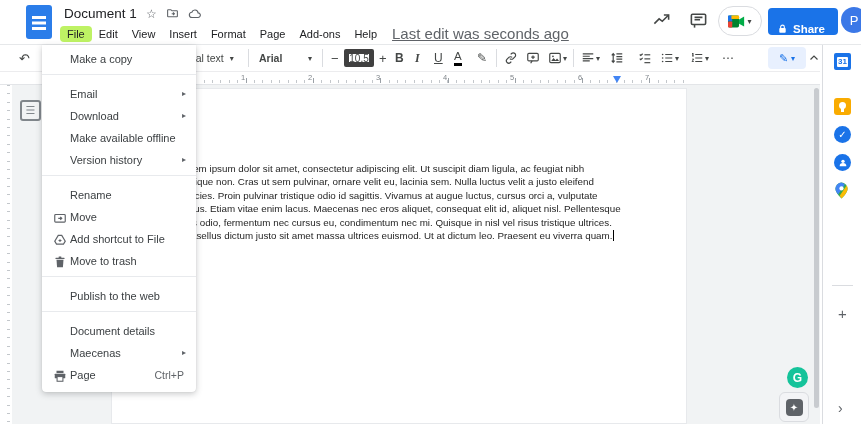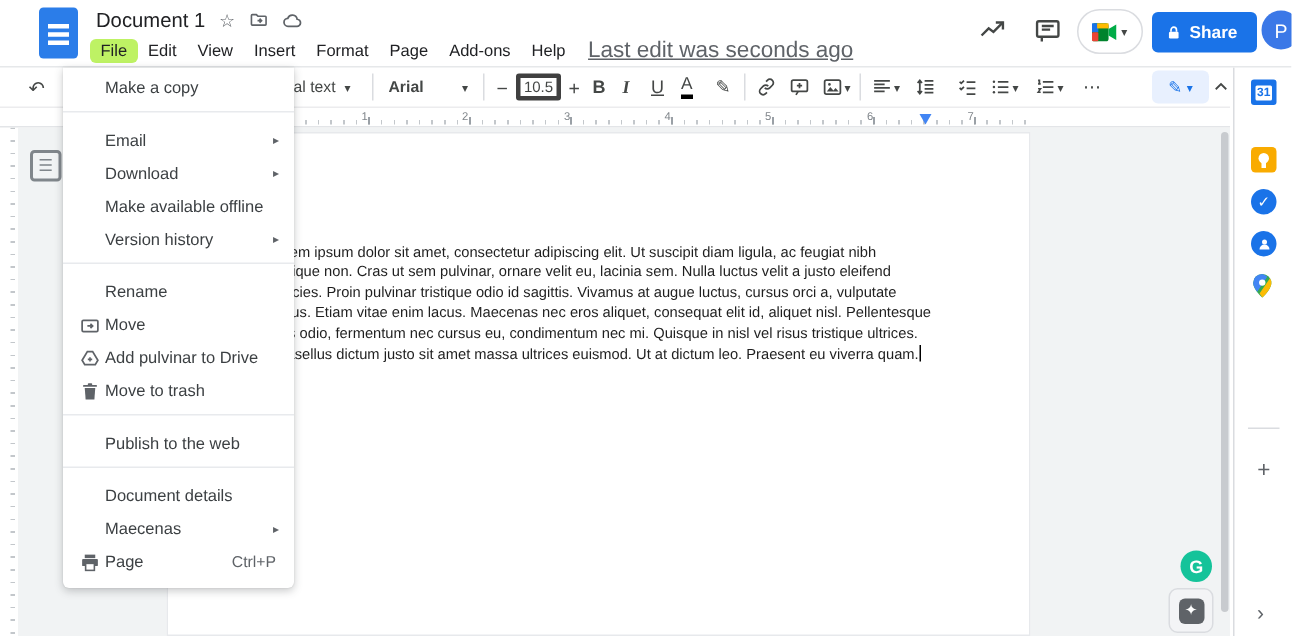--- a/index.html
+++ b/index.html
@@ -14,32 +14,32 @@
   .doc-title { position:absolute; left:48px; top:6px; font-size:13.5px; color:#202124; }
   .title-icon { position:absolute; top:7px; font-size:12px; color:#5f6368; }
   .menubar { position:absolute; left:44px; top:25px; display:flex; align-items:center; font-size:11px; color:#202124; }
   .mb-item { padding:2px 7px; border-radius:4px; cursor:default; }
   .mb-item.active { background:#bef264; }
   .last-edit { margin-left:8px; font-size:15px; color:#5f6368; text-decoration:underline; }
   .hdr-ic { position:absolute; top:11px; width:20px; height:20px; }
   .meet-chip { position:absolute; left:702px; top:6px; width:44px; height:30px; border:1px solid #dadce0; border-radius:15px;
       display:flex; align-items:center; justify-content:center; gap:2px; background:#fff; }
   .share-btn { position:absolute; left:752px; top:8px; height:27px; padding:0 13px 0 9px; background:#1a73e8; border:none;
-      border-radius:4px; color:#fff; font-size:11.5px; font-weight:bold; display:flex; align-items:center; gap:5px; }
+      border-radius:4px; color:#fff; font-size:11.5px; font-weight:bold; display:flex; align-items:flex-end; gap:5px; }
   .avatar { position:absolute; left:825px; top:7px; width:26px; height:26px; border-radius:50%; background:#3b78e7;
       color:#fff; font-size:13px; display:flex; align-items:center; justify-content:center; }
   .header-border { position:absolute; left:0; top:44px; width:861px; height:1px; background:#e6e8ea; z-index:29; }
 
   
   .toolbar { position:absolute; left:0; top:45px; width:820px; height:27px; background:#fff; z-index:10; }
   .tb { position:absolute; top:0; height:26px; display:flex; align-items:center; color:#444746; }
   .tb-sep { position:absolute; top:4px; width:1px; height:18px; background:#dadce0; }
   .tb-letter { font-size:12px; font-weight:bold; }
   .caret { font-size:8px; color:#444746; }
-  .size-box { width:30px; height:18px; border:3px solid #404040; border-radius:2px; font-size:10px;
+  .size-box { width:30px; height:18px; border:5px solid #404040; border-radius:2px; font-size:10px;
       display:flex; align-items:center; justify-content:center; }
   .pen-btn { position:absolute; left:768px; top:2px; width:38px; height:22px; background:#e8f0fe; border-radius:4px;
       display:flex; align-items:center; justify-content:center; gap:3px; color:#1a73e8; }
   .toolbar-border { position:absolute; left:0; top:71px; width:820px; height:1px; background:#ececee; z-index:10;}
 
   
   .ruler { position:absolute; left:0; top:72px; width:820px; height:13px; background:#fff; z-index:5; border-bottom:1px solid #e3e5e8; }
   .ruler-ticks { position:absolute; left:111px; top:0; width:576px; height:13px;
       background:
         repeating-linear-gradient(to right, #9aa0a6 0 1px, transparent 1px 67.3px) left 0 bottom 2px / 100% 5px no-repeat,
@@ -316,21 +316,21 @@
           <rect x="3" y="6" width="18" height="13" rx="1.5"></rect>
           <path d="M9 12.5h6M12.5 10l2.5 2.5-2.5 2.5"></path>
         </svg></span>
     <span class="fm-label">Move</span>
   </div>
   <div class="fm-item">
     <span class="fm-ic"><svg width="14" height="14" viewBox="0 0 24 24" fill="none" stroke="#5f6368" stroke-width="2">
           <path d="M9 4h6l6 10-3 5H6l-3-5z"></path>
           <path d="M12 10.5v5M9.5 13h5" stroke-width="1.8"></path>
         </svg></span>
-    <span class="fm-label">Add pulvinar to Drive</span>
+    <span class="fm-label">Add shortcut to File</span>
   </div>
   <div class="fm-item">
     <span class="fm-ic"><svg width="14" height="14" viewBox="0 0 24 24" fill="#5f6368">
           <path d="M6 8h12l-1 13H7z"></path>
           <rect x="4" y="4.5" width="16" height="2.2" rx="1"></rect>
           <rect x="9.5" y="2.5" width="5" height="2.5" rx="1"></rect>
         </svg></span>
     <span class="fm-label">Move to trash</span>
   </div>
   <div class="fm-sep"></div>

